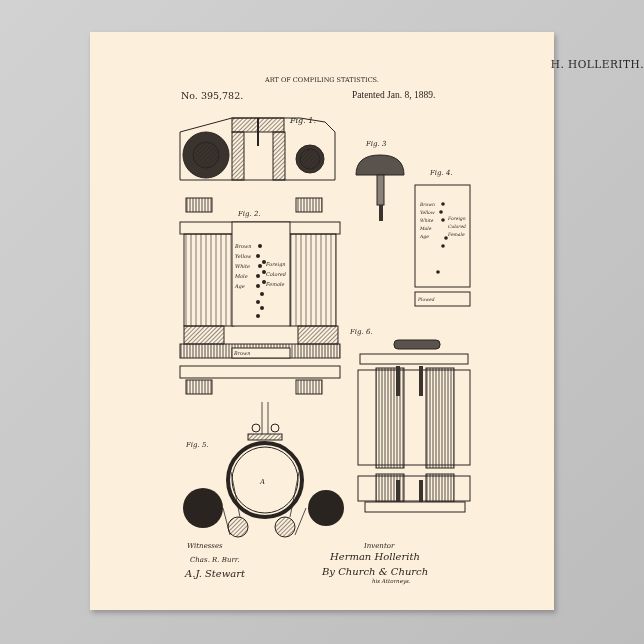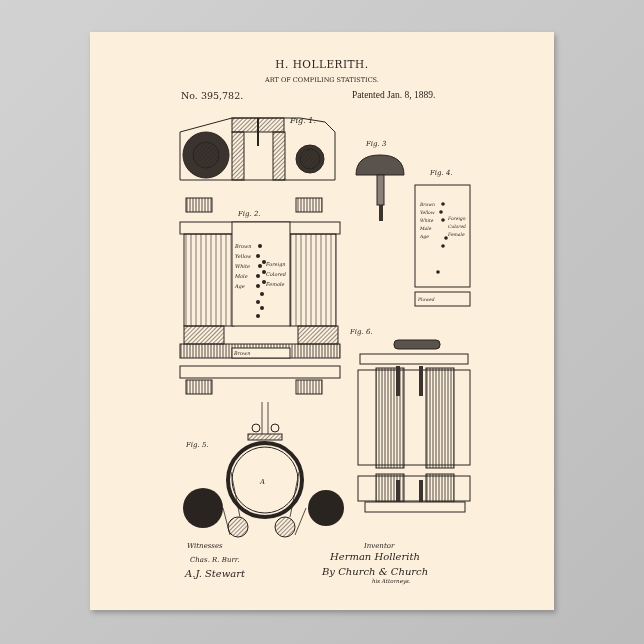--- a/index.html
+++ b/index.html
@@ -1,19 +1,19 @@
 <!DOCTYPE html>
 <html><head>
 <meta charset="utf-8">
 <style>
   html, body { margin:0; padding:0; }
   body { width:644px; height:644px; background:#c9c8c9; position:relative; overflow:hidden; font-family:"DejaVu Serif", serif; }
   .bg { position:absolute; inset:0; background:linear-gradient(135deg,#d3d2d3 0%,#c6c5c6 60%,#bdbcbd 100%); }
   .paper { position:absolute; left:90px; top:32px; width:464px; height:578px; background:#fcefdc; box-shadow:2px 3px 5px rgba(0,0,0,0.25); }
-  .hdr-name { position:absolute; top:58px; left:0; width:644px; text-align:center; font-family:"DejaVu Serif", serif; font-size:10.5px; letter-spacing:0.5px; color:#2a2420; }
+  .hdr-name { position:absolute; top:58px; left:0; width:644px; text-align:right; font-family:"DejaVu Serif", serif; font-size:10.5px; letter-spacing:0.5px; color:#2a2420; }
   .hdr-title { position:absolute; top:76px; left:0; width:644px; text-align:center; font-family:"DejaVu Serif", serif; font-size:6.5px; font-weight:normal; color:#2a2420; }
   .hdr-no { position:absolute; top:90px; left:181px; font-family:"DejaVu Serif", serif; font-size:9.5px; color:#2a2420; }
   .hdr-date { position:absolute; top:90px; left:352px; font-family:Liberation Serif, serif; font-size:9.5px; color:#2a2420; }
   svg.drawing { position:absolute; left:0; top:0; }
   .lbl { font-family:"DejaVu Serif", serif; font-style:italic; fill:#2a2420; }
 </style>
 </head>
 <body>
 
 <div class="bg"></div>

